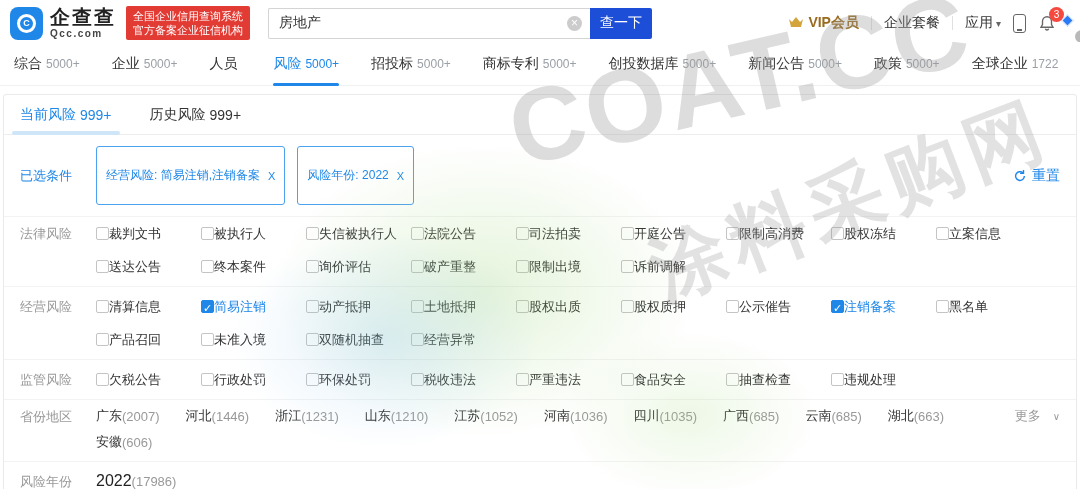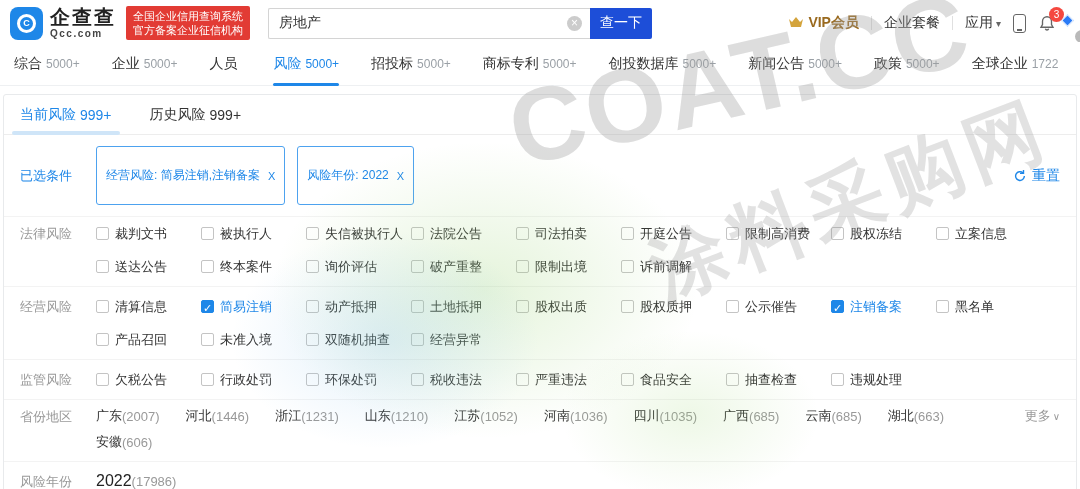--- a/index.html
+++ b/index.html
@@ -53,29 +53,29 @@
   .sel-label { color:#1e87e8; font-size:13px; flex:none; width:64px; }
   .tags { display:flex; gap:12px; }
   .tag { display:flex; align-items:center; gap:8px; border:1px solid #4da2ef; color:#1e87e8; font-size:12px; padding:20px 9px; border-radius:3px; cursor:pointer; white-space:nowrap; }
   .tag-x { font-size:11px; }
   .reset { margin-left:auto; display:flex; align-items:center; gap:5px; color:#1e87e8; font-size:14px; cursor:pointer; }
   .f-row { display:flex; align-items:flex-start; padding:7px 16px; }
   .f-row.divide { border-bottom:1px solid #f3f3f3; padding-bottom:10px; }
   .f-row.divide + .f-row { padding-top:10px; }
   .f-label { width:76px; flex:none; color:#999; font-size:13px; line-height:19px; }
   .f-items { flex:1; display:flex; flex-wrap:wrap; row-gap:8px; }
-  .f-item { min-width:97px; margin-right:8px; display:flex; align-items:center; gap:6px; font-size:13px; color:#333; line-height:19px; cursor:pointer; white-space:nowrap; }
+  .f-item { min-width:97px; margin-right:8px; display:flex; align-items:center; font-size:13px; color:#333; line-height:19px; cursor:pointer; white-space:nowrap; }
   .box { width:13px; height:13px; border:1px solid #c4c4c4; border-radius:2px; background:#fff; flex:none; position:relative; }
   .f-item.checked .box { background:#1e87e8; border-color:#1e87e8; }
   .f-item.checked .box::after { content:"✓"; position:absolute; left:1px; top:-2px; color:#fff; font-size:11px; }
   .f-item.checked .f-item-label { color:#1e87e8; }
   .prov { display:flex; align-items:center; margin-right:26px; font-size:13px; cursor:pointer; white-space:nowrap; }
   .pname { color:#333; }
   .pcount { color:#999; }
-  .more-link { margin-left:auto; color:#999; font-size:13px; cursor:pointer; display:flex; gap:2px; align-items:center; }
+  .more-link { margin-left:auto; color:#999; font-size:13px; cursor:pointer; display:flex; gap:12px; align-items:center; }
   .chev { font-size:10px; color:#999; }
   .year-val { font-weight:normal; color:#222; font-size:16px; }
   .year-cnt { color:#999; font-size:13px; }
   .collapse-bar { height:26px; display:flex; align-items:center; justify-content:center; color:#c0c0c0; font-size:13px; cursor:pointer; }
   
   .watermark { position:absolute; inset:0; pointer-events:none; z-index:50; overflow:hidden; }
   .wm-blob { position:absolute; border-radius:50%; }
   .wm-b1 { left:270px; top:140px; width:430px; height:300px; background:radial-gradient(ellipse at center, rgba(150,210,110,.25), rgba(150,210,110,0) 70%); }
   .wm-b2 { left:230px; top:230px; width:310px; height:220px; background:radial-gradient(ellipse at center, rgba(120,185,235,.22), rgba(120,185,235,0) 70%); }
   .wm-b3 { left:560px; top:330px; width:260px; height:170px; background:radial-gradient(ellipse at center, rgba(160,215,120,.18), rgba(160,215,120,0) 70%); }

